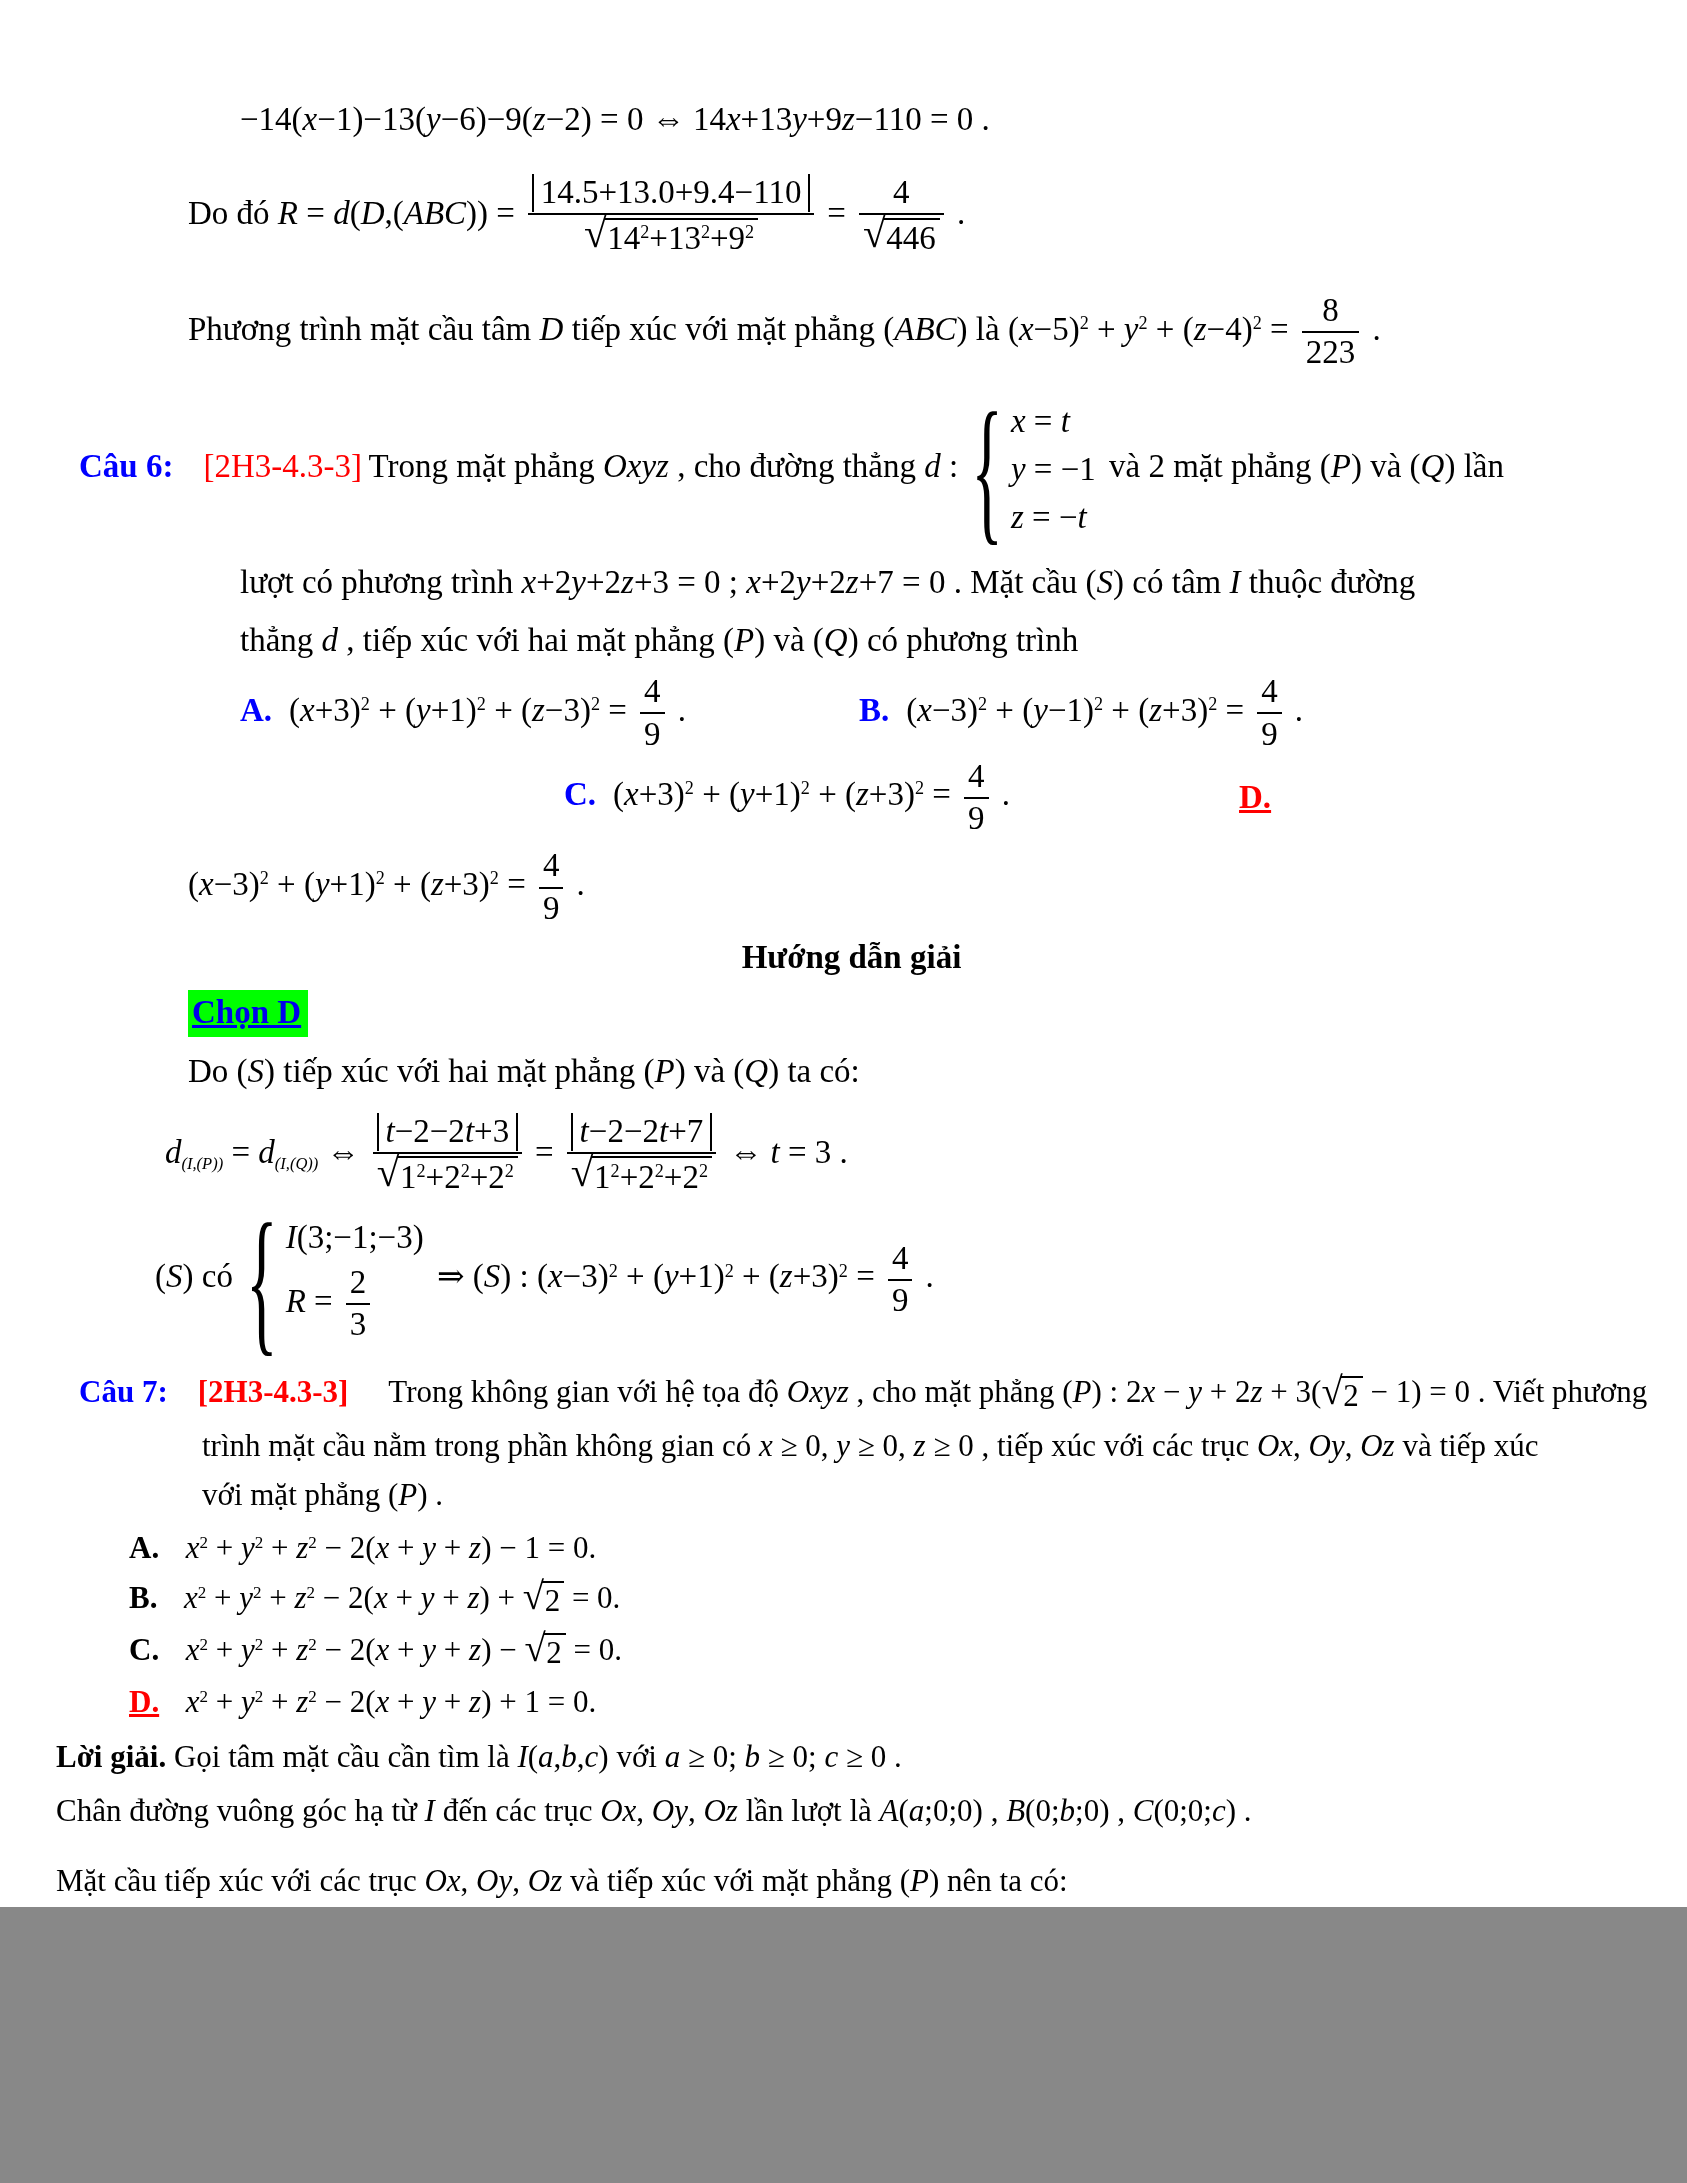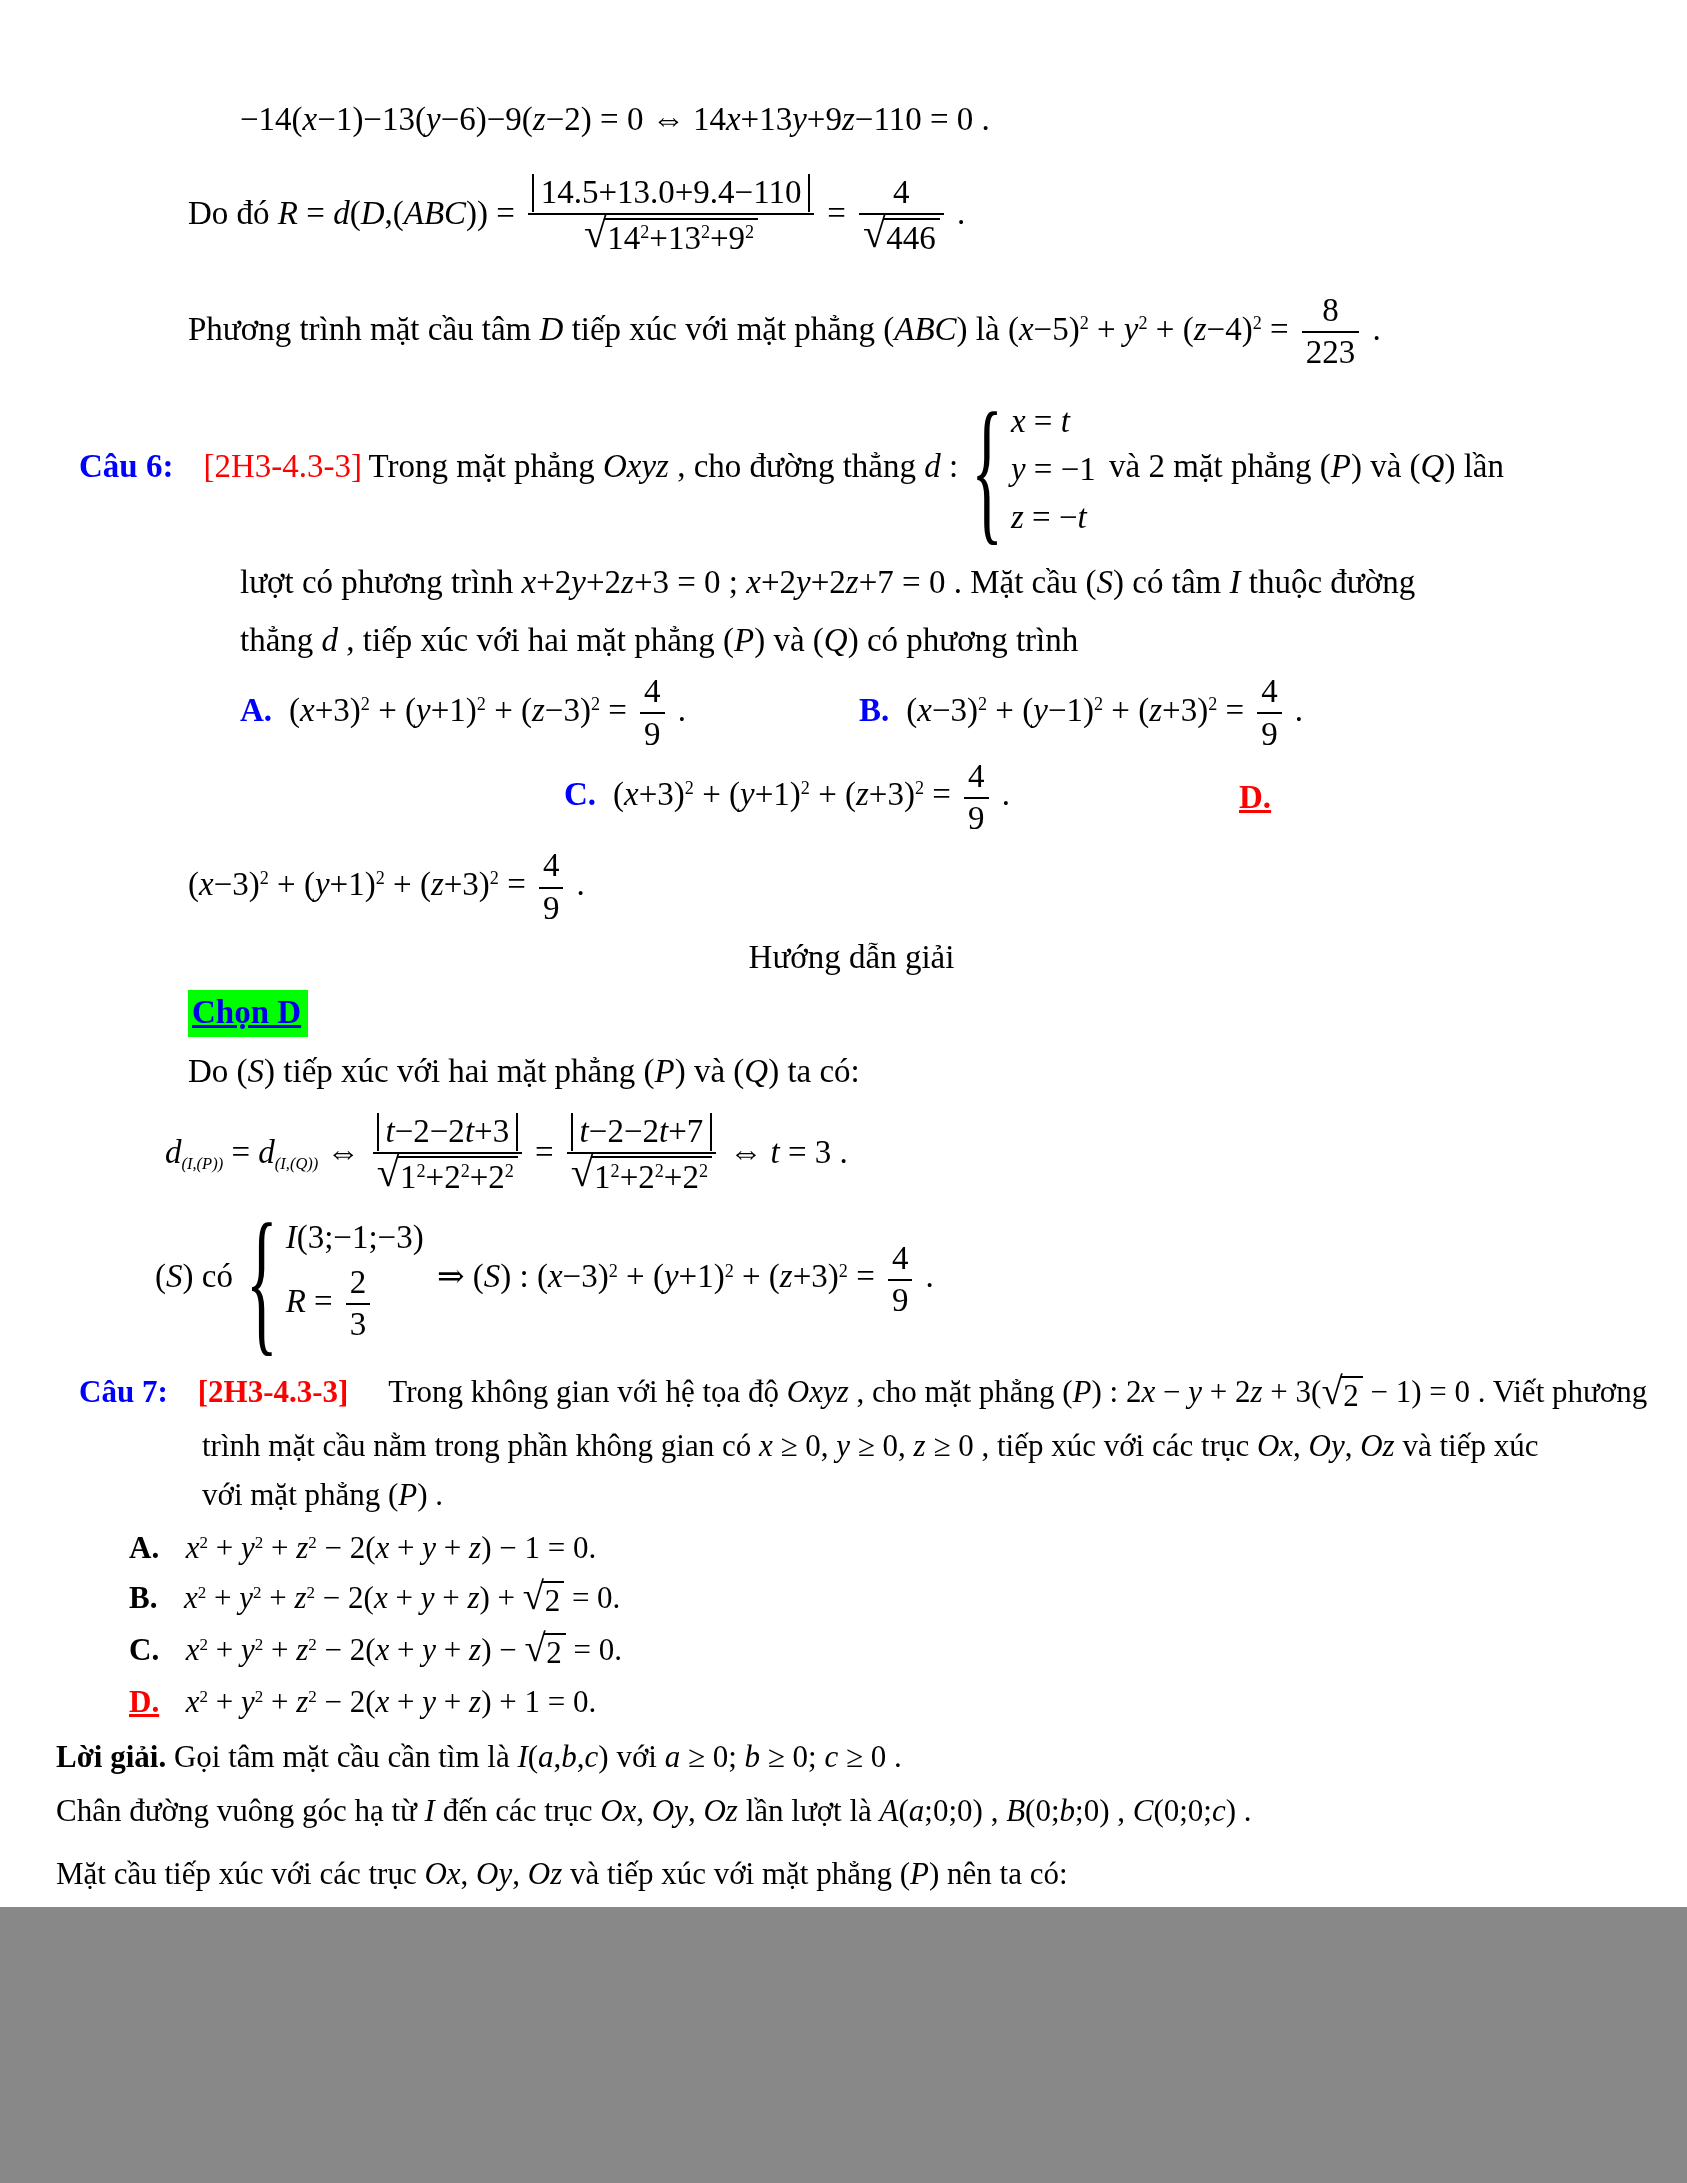--- a/index.html
+++ b/index.html
@@ -25,21 +25,21 @@
   .cases{display:inline-flex;align-items:center;vertical-align:middle;margin:0 0.15em;}
   .brace{display:inline-block;font-size:2em;transform:scaleY(2.45);transform-origin:center;font-weight:400;margin-right:0.12em;line-height:1;}
   .case-lines{display:inline-flex;flex-direction:column;align-items:flex-start;}
   .case-line{display:block;line-height:1.3;padding:2.6px 0;text-align:left;font-family:Liberation Serif, serif;}
   .q-label{color:#0000ff;font-weight:bold;margin-right:30px;}
   .q-tag{color:#ff0000;margin-right:6.6px;}
   .q-tag.bd{font-weight:bold;margin-right:40px;}
   .opt-letter{color:#0000ff;font-weight:bold;margin-right:17px;}
   .opt-letter-blk{color:#000;font-weight:bold;margin-right:26.5px;}
   .opt-letter-d{color:#ff0000;font-weight:bold;text-decoration:underline;margin-right:26.5px;}
-  .center-bold{text-align:center;font-weight:normal;}
+  .center-bold{text-align:center;font-weight:bold;}
   .chon{display:inline-block;background:#00ff00;color:#0000ee;font-weight:bold;text-decoration:underline;padding:1.3px 6.6px 4px 4px;}
   .flexrow{display:flex;align-items:center;}
   .c7{font-size:31px;}
 </style>
 </head>
 <body>
 
 <div class="sheet">
   <div class="page">
 
@@ -151,17 +151,17 @@
             <span class="rad"><span class="up">2</span></span>
           </span><span class="up"> = 0.</span></span></div>
     <div class="line c7" style="margin-left:73px;margin-top:10.6px;"><span class="opt-letter-blk">C.</span><span><span class="it">x</span><span class="sup">2</span><span class="up"> + </span><span class="it">y</span><span class="sup">2</span><span class="up"> + </span><span class="it">z</span><span class="sup">2</span><span class="up"> − 2(</span><span class="it">x</span><span class="up"> + </span><span class="it">y</span><span class="up"> + </span><span class="it">z</span><span class="up">) − </span><span class="sqrt">
             <span class="radical">√</span>
             <span class="rad"><span class="up">2</span></span>
           </span><span class="up"> = 0.</span></span></div>
     <div class="line c7" style="margin-left:73px;margin-top:10.6px;"><span class="opt-letter-d">D.</span><span><span class="it">x</span><span class="sup">2</span><span class="up"> + </span><span class="it">y</span><span class="sup">2</span><span class="up"> + </span><span class="it">z</span><span class="sup">2</span><span class="up"> − 2(</span><span class="it">x</span><span class="up"> + </span><span class="it">y</span><span class="up"> + </span><span class="it">z</span><span class="up">) + 1 = 0.</span></span></div>
 
     <div class="line c7" style="margin-top:17px;"><span class="bd">Lời giải.</span><span><span class="up"> Gọi tâm mặt cầu cần tìm là  </span><span class="it">I</span><span class="up">(</span><span class="it">a</span><span class="up">,</span><span class="it">b</span><span class="up">,</span><span class="it">c</span><span class="up">)  với  </span><span class="it">a</span><span class="up"> ≥ 0; </span><span class="it">b</span><span class="up"> ≥ 0; </span><span class="it">c</span><span class="up"> ≥ 0 .</span></span></div>
     <div class="line c7" style="margin-top:14.6px;"><span class="up">Chân đường vuông góc hạ từ  </span><span class="it">I</span><span class="up">  đến các trục  </span><span class="it">Ox</span><span class="up">,  </span><span class="it">Oy</span><span class="up">,  </span><span class="it">Oz</span><span class="up">  lần lượt là  </span><span class="it">A</span><span class="up">(</span><span class="it">a</span><span class="up">;0;0) ,  </span><span class="it">B</span><span class="up">(0;</span><span class="it">b</span><span class="up">;0) ,  </span><span class="it">C</span><span class="up">(0;0;</span><span class="it">c</span><span class="up">) .</span></div>
-    <div class="line c7" style="margin-top:25px;"><span class="up">Mặt cầu tiếp xúc với các trục  </span><span class="it">Ox</span><span class="up">,  </span><span class="it">Oy</span><span class="up">,  </span><span class="it">Oz</span><span class="up">  và tiếp xúc với mặt phẳng  (</span><span class="it">P</span><span class="up">)  nên ta có:</span></div>
+    <div class="line c7" style="margin-top:32px;"><span class="up">Mặt cầu tiếp xúc với các trục  </span><span class="it">Ox</span><span class="up">,  </span><span class="it">Oy</span><span class="up">,  </span><span class="it">Oz</span><span class="up">  và tiếp xúc với mặt phẳng  (</span><span class="it">P</span><span class="up">)  nên ta có:</span></div>
 
   </div>
 </div>
 
 
 </body></html>

